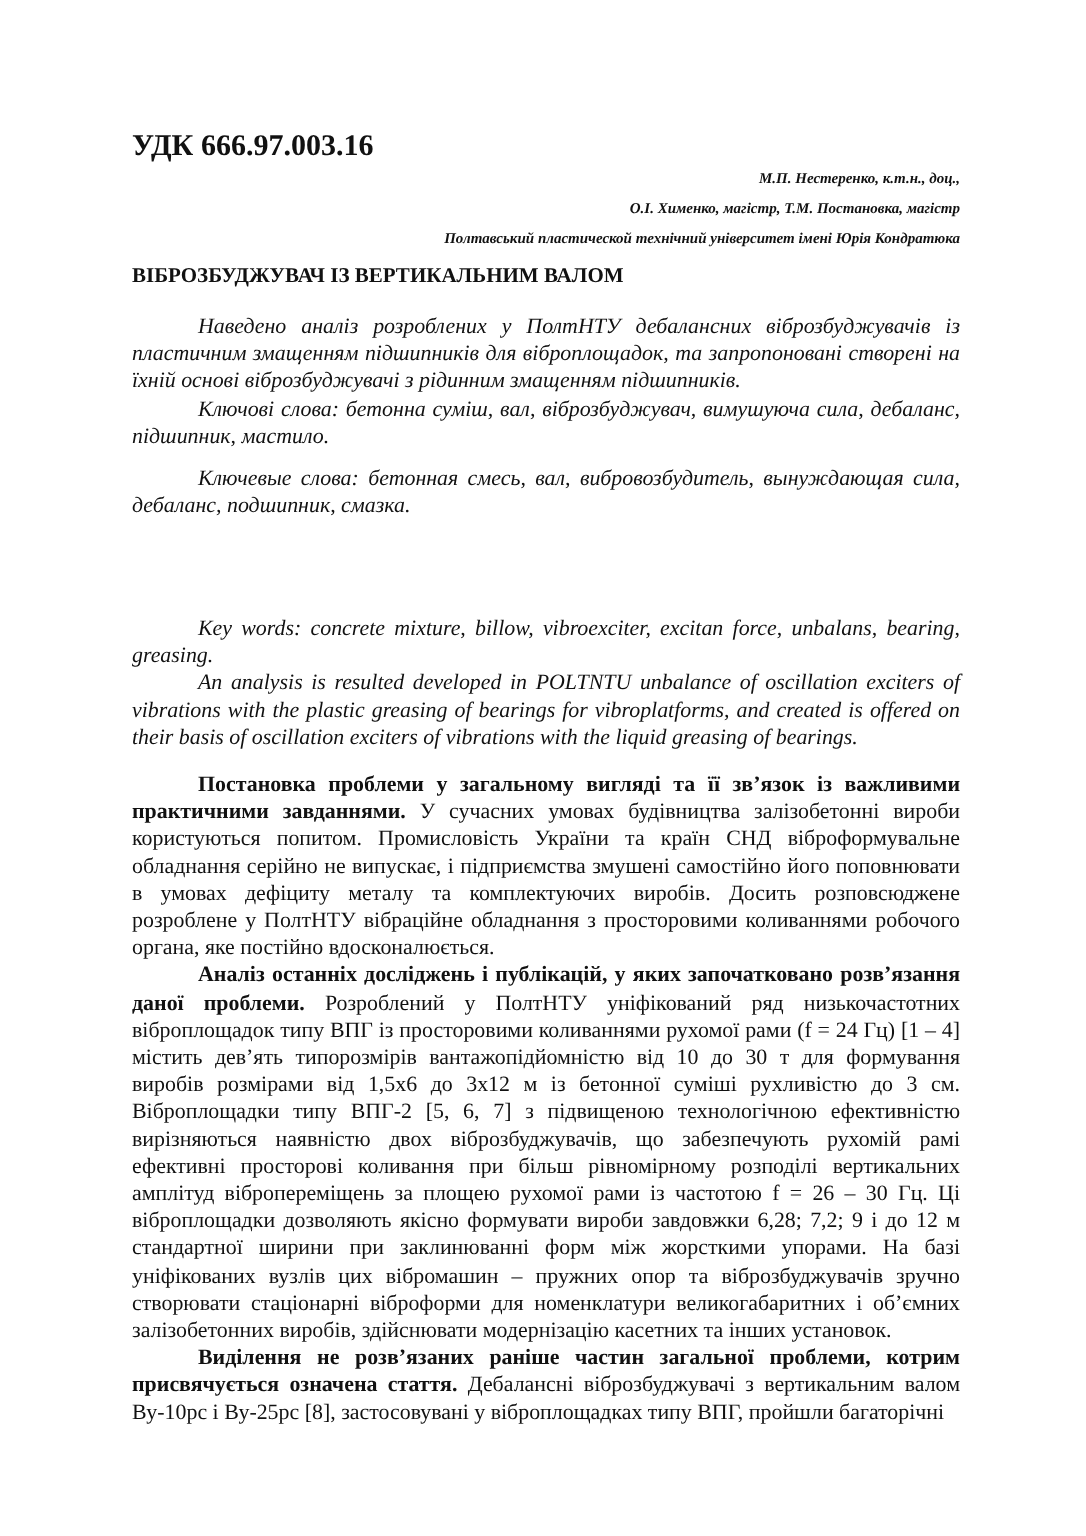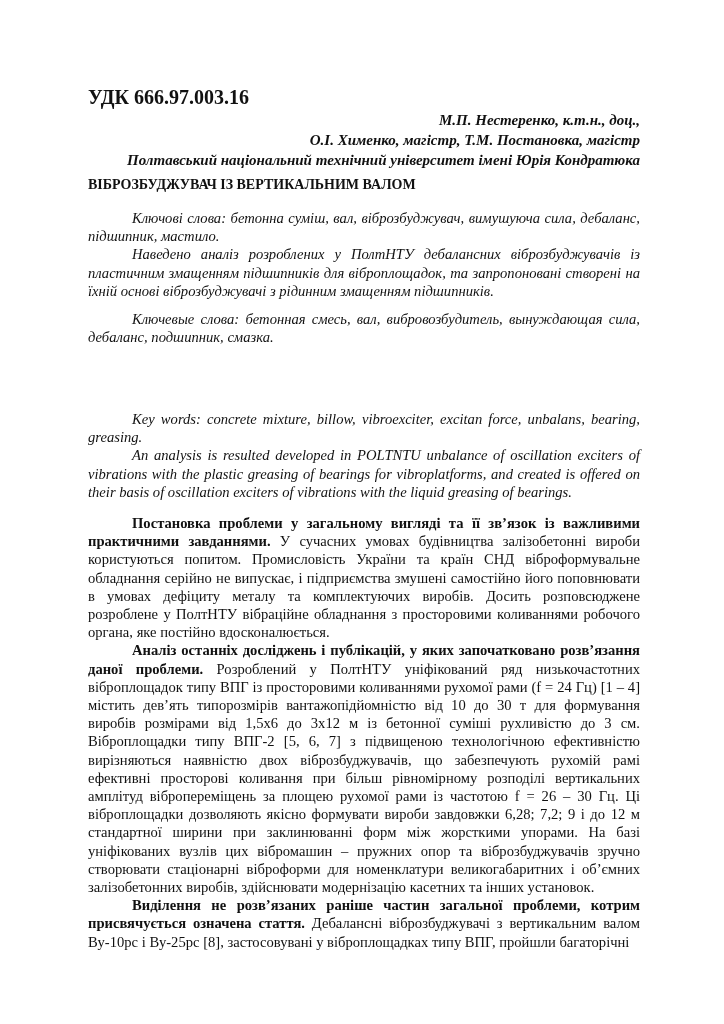--- a/index.html
+++ b/index.html
@@ -1,42 +1,42 @@
 <!DOCTYPE html>
 <html><head>
   <meta charset="utf-8">
   <style>
     html, body { margin: 0; padding: 0; background: #ffffff; }
     body { width: 724px; height: 1024px; position: relative; overflow: hidden;
       font-family: "Liberation Serif", "DejaVu Serif", serif; color: #111; }
     .page { position: absolute; left: 88px; top: 0; width: 552px; }
     .udk { position: absolute; top: 86px; left: 0; font-weight: bold; font-size: 20px; }
-    .authors { position: absolute; top: 110px; right: 0; text-align: right; font-style: italic; font-weight: bold; font-size: 15px; line-height: 20px; }
+    .authors { position: absolute; top: 110px; right: 0; text-align: right; font-style: italic; font-weight: bold; font-size: 10px; line-height: 20px; }
     .title { position: absolute; top: 177px; left: 0; width: 552px; font-weight: bold; font-size: 14px; }
     .block { position: absolute; left: 0; width: 552px; font-size: 14.6px; line-height: 18.2px; text-align: justify; }
     .it { font-style: italic; }
     .ind { text-indent: 44px; margin: 0; }
     .bold { font-weight: bold; }
     p { margin: 0; }
   </style>
 </head>
 <body>
 
 <div class="page">
   <div class="udk">УДК 666.97.003.16</div>
   <div class="authors">
     <div>М.П. Нестеренко, к.т.н., доц.,</div>
     <div>О.І. Хименко, магістр, Т.М. Постановка, магістр</div>
-    <div>Полтавський національний технічний університет імені Юрія Кондратюка</div>
+    <div>Полтавський пластической технічний університет імені Юрія Кондратюка</div>
   </div>
   <div class="title">ВІБРОЗБУДЖУВАЧ ІЗ ВЕРТИКАЛЬНИМ ВАЛОМ</div>
 
   <div class="block it" style="top:209px;">
+    <p class="ind">Наведено аналіз розроблених у ПолтНТУ дебалансних віброзбуджувачів із пластичним змащенням підшипників для віброплощадок, та запропоновані створені на їхній основі віброзбуджувачі з рідинним змащенням підшипників.</p>
     <p class="ind">Ключові слова: бетонна суміш, вал, віброзбуджувач, вимушуюча сила, дебаланс, підшипник, мастило.</p>
-    <p class="ind">Наведено аналіз розроблених у ПолтНТУ дебалансних віброзбуджувачів із пластичним змащенням підшипників для віброплощадок, та запропоновані створені на їхній основі віброзбуджувачі з рідинним змащенням підшипників.</p>
   </div>
 
   <div class="block it" style="top:310px;">
     <p class="ind">Ключевые слова: бетонная смесь, вал, вибровозбудитель, вынуждающая сила, дебаланс, подшипник, смазка.</p>
   </div>
 
   <div class="block it" style="top:410px;">
     <p class="ind">Key words: concrete mixture, billow, vibroexciter, excitan force, unbalans, bearing, greasing.</p>
     <p class="ind">An analysis is resulted developed in POLTNTU unbalance of oscillation exciters of vibrations with the plastic greasing of bearings for vibroplatforms, and created is offered on their basis of oscillation exciters of vibrations with the liquid greasing of bearings.</p>
   </div>

